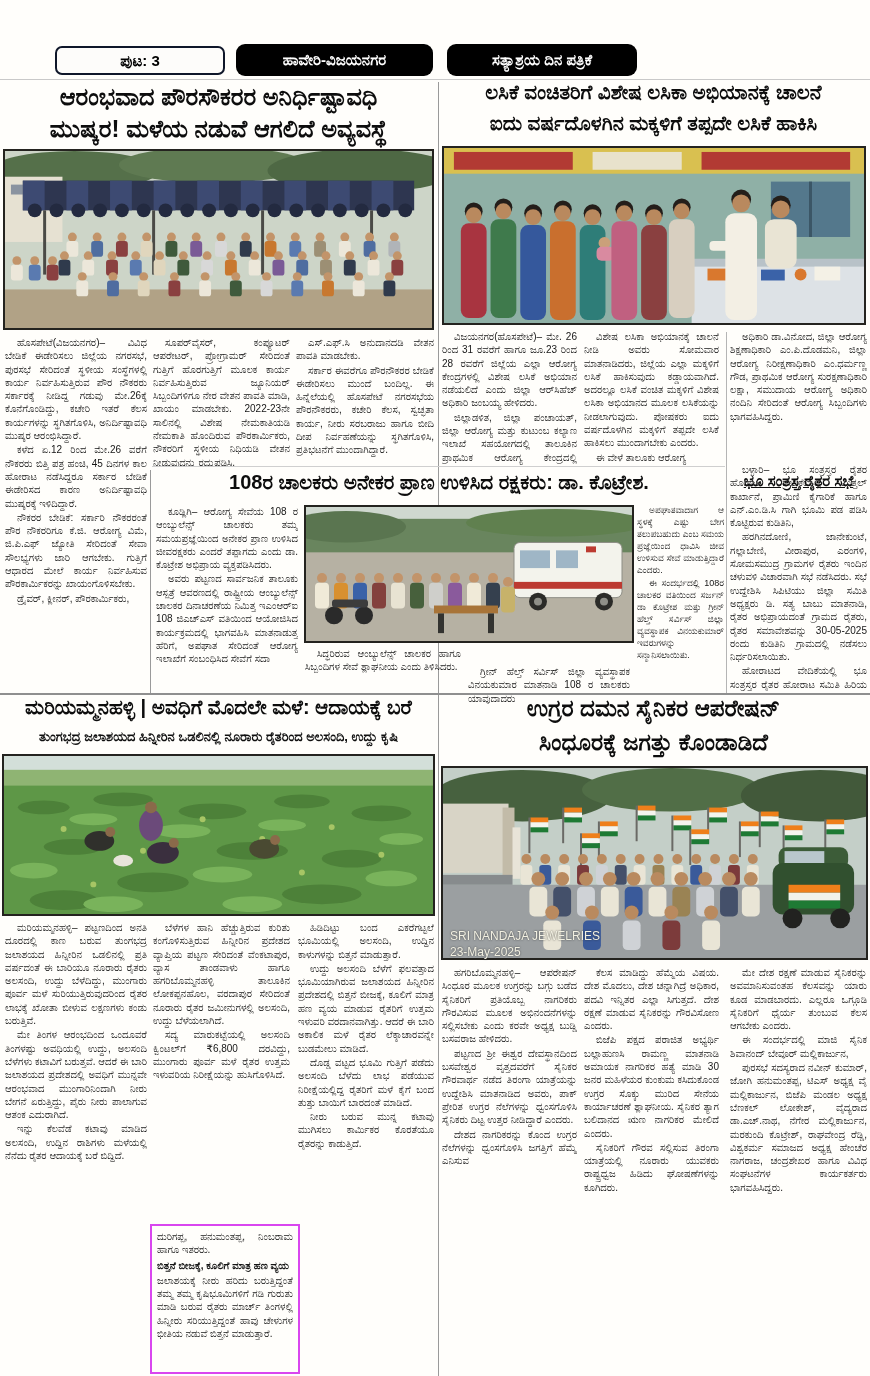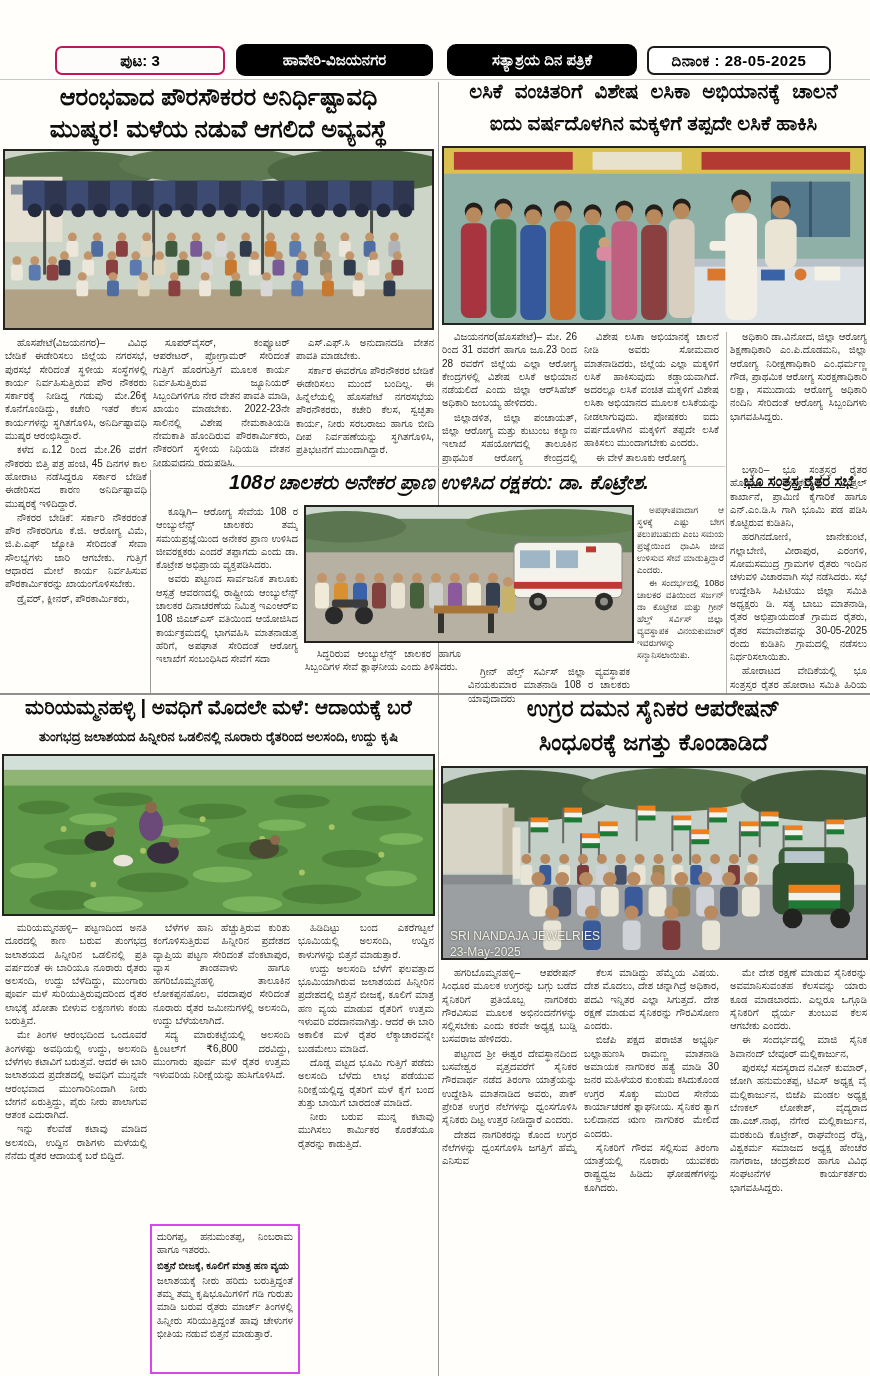--- a/index.html
+++ b/index.html
@@ -1,21 +1,21 @@
 <!DOCTYPE html>
 <html lang="kn"><head>
 <meta charset="utf-8">
 <style>
   html,body{margin:0;padding:0;background:#e9e9e9;}
   .page{position:relative;width:870px;height:1376px;background:#fffefb;
         font-family:"Liberation Sans","DejaVu Sans",sans-serif;overflow:hidden;margin:0 auto;}
   .abs{position:absolute;}
   .pill{display:flex;align-items:center;justify-content:center;font-weight:700;font-size:15px;box-sizing:border-box;}
   .pill.dark{background:#000;color:#fff;border-radius:9px;}
-  .pill.light{background:#fdfcfa;border:2px solid #be185d;border-radius:7px;color:#000;}
+  .pill.light{background:#fdfcfa;border:2px solid #0f172a;border-radius:7px;color:#000;}
   .pill.date{background:#fff;border:2px solid #1c1c1c;border-radius:7px;color:#000;letter-spacing:.5px;}
   .hl{font-weight:700;color:#0d0d0d;text-align:center;line-height:1.15;}
   .col{font-size:10px;line-height:1.33;text-align:justify;color:#161616;overflow:hidden;}
   .col p{margin:0 0 1px 0;text-indent:12px;}
   .rule{background:#9a9a9a;}
   .photo{border:2px solid #24231f;box-sizing:border-box;background:#d8d8d2;overflow:hidden;}
   .photo svg{display:block;width:100%;height:100%;}
   .subhl{font-weight:700;text-decoration:underline;text-align:center;font-size:15px;color:#0d0d0d;margin-top:32px;}
   .subhead{font-weight:700;text-align:center;color:#101010;}
   .box{border:2px solid #d946ef;padding:4px 5px;box-sizing:border-box;font-size:10px;line-height:1.33;text-align:justify;color:#161616;overflow:hidden;}
@@ -25,21 +25,20 @@
       text-shadow:0 0 2px rgba(40,40,40,.8);z-index:5;}
 </style>
 </head>
 <body>
 
 <div class="page">
 
   <div class="abs pill light" style="left:55px;top:46px;width:170px;height:29px;">ಪುಟ: 3</div>
   <div class="abs pill dark" style="left:236px;top:44px;width:197px;height:32px;">ಹಾವೇರಿ-ವಿಜಯನಗರ</div>
   <div class="abs pill dark" style="left:447px;top:44px;width:190px;height:32px;">ಸತ್ಯಾಶ್ರಯ ದಿನ ಪತ್ರಿಕೆ</div>
-  <div class="abs pill date" style="left:647px;top:46px;width:184px;height:29px;">ದಿನಾಂಕ : 28-05-2025</div>
   <div class="abs rule" style="left:0;top:79px;width:870px;height:1px;background:#c9c9c9;"></div>
 
   <div class="abs rule" style="left:438px;top:82px;width:1px;height:1294px;"></div>
   <div class="abs rule" style="left:150px;top:470px;width:1px;height:224px;"></div>
   <div class="abs rule" style="left:726px;top:332px;width:1px;height:362px;background:#b5b5b5;"></div>
   <div class="abs rule" style="left:152px;top:466px;width:573px;height:1px;background:#cfcfcf;"></div>
   <div class="abs rule" style="left:0;top:693px;width:870px;height:2px;background:#8f8f8f;"></div>
 
   <div class="abs hl" style="left:0;top:115px;width:437px;font-size:24px;">ಮುಷ್ಕರ! ಮಳೆಯ ನಡುವೆ ಆಗಲಿದೆ ಅವ್ಯವಸ್ಥೆ</div>
   <div class="abs hl" style="left:0;top:83px;width:437px;font-size:24px;">ಆರಂಭವಾದ ಪೌರಸೌಕರರ ಅನಿರ್ಧಿಷ್ಟಾವಧಿ</div>
@@ -153,21 +152,21 @@
     <p>ಡ್ರೈವರ್, ಕ್ಲೀನರ್, ಪೌರಕಾರ್ಮಿಕರು,</p>
   </div>
   <div class="abs col" style="left:153px;top:336px;width:137px;height:130px;">
     <p>ಸೂಪರ್‌ವೈಸರ್, ಕಂಪ್ಯೂಟರ್ ಆಪರೇಟರ್, ಪ್ರೋಗ್ರಾಮರ್ ಸೇರಿದಂತೆ ಗುತ್ತಿಗೆ ಹೊರಗುತ್ತಿಗೆ ಮೂಲಕ ಕಾರ್ಯ ನಿರ್ವಹಿಸುತ್ತಿರುವ ಜ್ಯೂನಿಯರ್ ಸಿಬ್ಬಂದಿಗಳಿಗೂ ನೇರ ವೇತನ ಪಾವತಿ ಮಾಡಿ, ಖಾಯಂ ಮಾಡಬೇಕು. 2022-23ನೇ ಸಾಲಿನಲ್ಲಿ ವಿಶೇಷ ನೇಮಕಾತಿಯಡಿ ನೇಮಕಾತಿ ಹೊಂದಿರುವ ಪೌರಕಾರ್ಮಿಕರು, ನೌಕರರಿಗೆ ಸ್ಥಳೀಯ ನಿಧಿಯಡಿ ವೇತನ ನೀಡುವುದನ್ನು ರದ್ದುಪಡಿಸಿ,</p>
   </div>
   <div class="abs col" style="left:296px;top:336px;width:138px;height:130px;">
     <p>ಎಸ್.ಎಫ್.ಸಿ ಅನುದಾನದಡಿ ವೇತನ ಪಾವತಿ ಮಾಡಬೇಕು.</p>
     <p>ಸರ್ಕಾರ ಈವರೆಗೂ ಪೌರನೌಕರರ ಬೇಡಿಕೆ ಈಡೇರಿಸಲು ಮುಂದೆ ಬಂದಿಲ್ಲ. ಈ ಹಿನ್ನೆಲೆಯಲ್ಲಿ ಹೊಸಪೇಟೆ ನಗರಸಭೆಯ ಪೌರನೌಕರರು, ಕಚೇರಿ ಕೆಲಸ, ಸ್ವಚ್ಛತಾ ಕಾರ್ಯ, ನೀರು ಸರಬರಾಜು ಹಾಗೂ ಬೀದಿ ದೀಪ ನಿರ್ವಹಣೆಯನ್ನು ಸ್ಥಗಿತಗೊಳಿಸಿ, ಪ್ರತಿಭಟನೆಗೆ ಮುಂದಾಗಿದ್ದಾರೆ.</p>
   </div>
 
-  <div class="abs hl" style="left:437px;top:81px;width:433px;font-size:20px;font-family:Liberation Mono, monospace;">ಲಸಿಕೆ ವಂಚಿತರಿಗೆ ವಿಶೇಷ ಲಸಿಕಾ ಅಭಿಯಾನಕ್ಕೆ ಚಾಲನೆ</div>
+  <div class="abs hl" style="left:437px;top:81px;width:433px;font-size:20px;">ಲಸಿಕೆ ವಂಚಿತರಿಗೆ ವಿಶೇಷ ಲಸಿಕಾ ಅಭಿಯಾನಕ್ಕೆ ಚಾಲನೆ</div>
   <div class="abs hl" style="left:437px;top:112px;width:433px;font-size:20px;">ಐದು ವರ್ಷದೊಳಗಿನ ಮಕ್ಕಳಿಗೆ ತಪ್ಪದೇ ಲಸಿಕೆ ಹಾಕಿಸಿ</div>
 
   <div class="abs photo" style="left:442px;top:146px;width:424px;height:179px;">
     <svg viewBox="0 0 424 177" preserveAspectRatio="none">
       <rect width="424" height="177" fill="#8fb0a6"></rect>
       <rect width="424" height="26" fill="#d9c050"></rect>
       <rect x="10" y="4" width="120" height="18" fill="#b23a33"></rect>
       <rect x="150" y="4" width="90" height="18" fill="#e8e2cc"></rect>
       <rect x="260" y="4" width="150" height="18" fill="#b23a33"></rect>
       <rect x="330" y="34" width="80" height="56" fill="#54788c"></rect>
@@ -228,21 +227,21 @@
   <div class="abs col" style="left:730px;top:330px;width:137px;height:106px;">
     <p>ಅಧಿಕಾರಿ ಡಾ.ವಿನೋದ, ಜಿಲ್ಲಾ ಆರೋಗ್ಯ ಶಿಕ್ಷಣಾಧಿಕಾರಿ ಎಂ.ಪಿ.ದೊಡಮನಿ, ಜಿಲ್ಲಾ ಆರೋಗ್ಯ ನಿರೀಕ್ಷಣಾಧಿಕಾರಿ ಎಂ.ಧರ್ಮಣ್ಣ ಗೌಡ, ಪ್ರಾಥಮಿಕ ಆರೋಗ್ಯ ಸುರಕ್ಷಣಾಧಿಕಾರಿ ಲಕ್ಷಾ, ಸಮುದಾಯ ಆರೋಗ್ಯ ಅಧಿಕಾರಿ ನಂದಿನಿ ಸೇರಿದಂತೆ ಆರೋಗ್ಯ ಸಿಬ್ಬಂದಿಗಳು ಭಾಗವಹಿಸಿದ್ದರು.</p>
   </div>
   <div class="abs subhl" style="left:728px;top:440px;width:141px;">ಭೂ ಸಂತ್ರಸ್ತ ರೈತರ ಸಭೆ</div>
   <div class="abs col" style="left:730px;top:463px;width:137px;height:230px;">
     <p>ಬಳ್ಳಾರಿ– ಭೂ ಸಂತ್ರಸ್ತರ ರೈತರ ಹೋರಾಟ ವೇದಿಕೆಯಲ್ಲಿ ಮಿತ್ತಲ್ ಕಾರ್ಖಾನೆ, ಪ್ರಾಮಿಣಿ ಕೈಗಾರಿಕೆ ಹಾಗೂ ಎನ್.ಎಂ.ಡಿ.ಸಿ ಗಾಗಿ ಭೂಮಿ ಪಡ ಪಡಿಸಿ ಕೊಟ್ಟಿರುವ ಕುಡಿತಿನಿ,</p>
     <p>ಹರಗಿನದೋಣಿ, ಜಾನೇಕುಂಟೆ, ಗಲ್ಲಾಬೇಣಿ, ವೀರಾಪುರ, ಎರಂಗಳಿ, ಸೋಮಸಮುದ್ರ ಗ್ರಾಮಗಳ ರೈತರು ಇಂದಿನ ಚಳುವಳಿ ವಿಚಾರವಾಗಿ ಸಭೆ ನಡೆಸಿದರು. ಸಭೆ ಉದ್ದೇಶಿಸಿ ಸಿಪಿಟಿಯು ಜಿಲ್ಲಾ ಸಮಿತಿ ಅಧ್ಯಕ್ಷರು ಡಿ. ಸತ್ಯ ಬಾಬು ಮಾತನಾಡಿ, ರೈತರ ಅಭಿಪ್ರಾಯದಂತೆ ಗ್ರಾಮದ ರೈತರು, ರೈತರ ಸಮಾವೇಶವನ್ನು 30-05-2025 ರಂದು ಕುಡಿತಿನಿ ಗ್ರಾಮದಲ್ಲಿ ನಡೆಸಲು ನಿರ್ಧರಿಸಲಾಯಿತು.</p>
     <p>ಹೋರಾಟದ ವೇದಿಕೆಯಲ್ಲಿ ಭೂ ಸಂತ್ರಸ್ತರ ರೈತರ ಹೋರಾಟ ಸಮಿತಿ ಹಿರಿಯ ಮುಖಂಡರು, ಕಾ ವೇದಿಕೆ ಗೌರವ ಅಧ್ಯಕ್ಷರು, ಜಂಗ್ಲಿ ಮುಖಂಡರು ವೇದಿಕೆಯಲ್ಲಿ ಭಾಗವಹಿಸಿದ್ದರು.</p>
   </div>
 
-  <div class="abs hl" style="left:152px;top:471px;width:574px;font-size:20px;font-style:italic;">108ರ ಚಾಲಕರು ಅನೇಕರ ಪ್ರಾಣ ಉಳಿಸಿದ ರಕ್ಷಕರು: ಡಾ. ಕೊಟ್ರೇಶ.</div>
+  <div class="abs hl" style="left:152px;top:471px;width:574px;font-size:20px;">108ರ ಚಾಲಕರು ಅನೇಕರ ಪ್ರಾಣ ಉಳಿಸಿದ ರಕ್ಷಕರು: ಡಾ. ಕೊಟ್ರೇಶ.</div>
 
   <div class="abs col" style="left:156px;top:505px;width:142px;height:190px;">
     <p>ಕೂಡ್ಲಿಗಿ– ಆರೋಗ್ಯ ಸೇವೆಯ 108 ರ ಆಂಬ್ಯುಲೆನ್ಸ್ ಚಾಲಕರು ತಮ್ಮ ಸಮಯಪ್ರಜ್ಞೆಯಿಂದ ಅನೇಕರ ಪ್ರಾಣ ಉಳಿಸಿದ ಜೀವರಕ್ಷಕರು ಎಂದರೆ ತಪ್ಪಾಗದು ಎಂದು ಡಾ. ಕೊಟ್ರೇಶ ಅಭಿಪ್ರಾಯ ವ್ಯಕ್ತಪಡಿಸಿದರು.</p>
     <p>ಅವರು ಪಟ್ಟಣದ ಸಾರ್ವಜನಿಕ ತಾಲೂಕು ಆಸ್ಪತ್ರೆ ಆವರಣದಲ್ಲಿ ರಾಷ್ಟ್ರೀಯ ಆಂಬ್ಯುಲೆನ್ಸ್ ಚಾಲಕರ ದಿನಾಚರಣೆಯ ನಿಮಿತ್ತ ಇಎಂಆರ್‌ಐ 108 ಜಿಎಚ್‌ಎಸ್ ವತಿಯಿಂದ ಆಯೋಜಿಸಿದ ಕಾರ್ಯಕ್ರಮದಲ್ಲಿ ಭಾಗವಹಿಸಿ ಮಾತನಾಡುತ್ತ ಹೆರಿಗೆ, ಅಪಘಾತ ಸೇರಿದಂತೆ ಆರೋಗ್ಯ ಇಲಾಖೆಗೆ ಸಂಬಂಧಿಸಿದ ಸೇವೆಗೆ ಸದಾ</p>
   </div>
 
   <div class="abs photo" style="left:304px;top:505px;width:330px;height:138px;">
     <svg viewBox="0 0 326 136" preserveAspectRatio="none">
       <rect width="326" height="136" fill="#b6b1a3"></rect>
       <rect width="326" height="14" fill="#cfd8cf"></rect>

